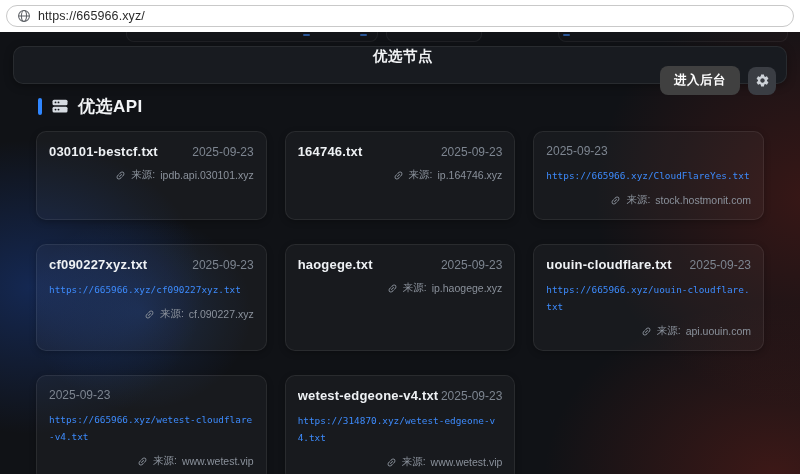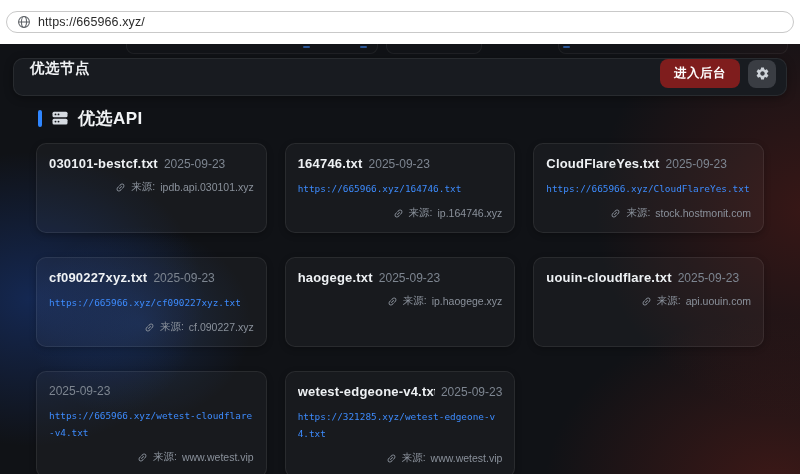--- a/index.html
+++ b/index.html
@@ -4,21 +4,21 @@
 <style>
   * { box-sizing: border-box; margin: 0; padding: 0; }
   html, body { width: 800px; height: 474px; overflow: hidden; }
   body {
     font-family: "Liberation Sans", sans-serif;
     background: #101216;
   }
 
   
   .browser-bar {
-    height: 44px; background: #ffffff;
+    height: 32px; background: #ffffff;
     display: flex; align-items: center; padding: 0 6px;
   }
   .url-pill {
     flex: 1; height: 22px; border: 1px solid #c9c9c9; border-radius: 12px;
     background: #fff; display: flex; align-items: center; gap: 7px; padding: 0 10px;
   }
   .url-text { font-size: 12.5px; color: #2b2b2b; letter-spacing: 0.1px; }
 
   
   .page {
@@ -45,27 +45,27 @@
   .speck { position: absolute; top: 2px; width: 7px; height: 2px; background: rgba(61,139,253,0.55); border-radius: 1px; }
   .speck.k1 { left: 303px; } .speck.k2 { left: 360px; } .speck.k3 { left: 563px; }
 
   
   .header-panel {
     position: relative; margin: 14px 13px 0;
     height: 38px; border-radius: 10px;
     background: #181b20;
     border: 1px solid rgba(255,255,255,0.07);
     box-shadow: 0 2px 8px rgba(0,0,0,0.35);
-    display: flex; align-items: flex-start; padding: 0 10px 0 16px;
+    display: flex; align-items: center; padding: 0 10px 0 16px; flex-direction: column;
   }
   .header-title { color: #f1f3f5; font-size: 14.5px; font-weight: 700; letter-spacing: 0.5px; }
   .header-actions { margin-left: auto; display: flex; align-items: center; gap: 8px; }
   .admin-btn {
     border: none; cursor: pointer;
-    background: #7f1d1d; color: #ffffff;
+    background: #404040; color: #ffffff;
     font-size: 12.5px; font-weight: 600; letter-spacing: 0.5px;
     padding: 6px 14px; border-radius: 8px;
     font-family: "Liberation Sans", sans-serif;
   }
   .gear-btn {
     width: 28px; height: 28px; border: none; cursor: pointer;
     background: #3a3d43; border-radius: 8px;
     display: flex; align-items: center; justify-content: center;
   }
 
@@ -82,21 +82,21 @@
     display: grid; grid-template-columns: repeat(3, 1fr);
     column-gap: 18px; row-gap: 24px;
   }
   .card {
     background: rgba(255,255,255,0.035);
     border: 1px solid rgba(255,255,255,0.075);
     border-radius: 10px;
     padding: 12px 12px;
     box-shadow: 0 2px 6px rgba(0,0,0,0.25);
   }
-  .card-top { display: flex; align-items: baseline; justify-content: flex-start; gap: 6px; }
+  .card-top { display: flex; align-items: baseline; justify-content: space-between; }
   .card-title { color: #eef1f4; font-size: 13px; font-weight: 700; letter-spacing: 0.2px; white-space: nowrap; overflow: hidden; }
   .card-date { color: #7d8590; font-size: 12px; flex-shrink: 0; }
   .card-url {
     display: block; margin-top: 9px;
     font-family: "DejaVu Sans Mono", monospace;
     font-size: 9.4px; line-height: 17px;
     color: #3d8bfd; text-decoration: none;
     word-break: break-all; cursor: pointer;
   }
   .card-source {
@@ -175,34 +175,32 @@
           </span>
           <span>来源:</span>
           <span>ipdb.api.030101.xyz</span>
         </div>
       </div>
       <div class="card">
         <div class="card-top">
           <div class="card-title">164746.txt</div>
           <div class="card-date">2025-09-23</div>
         </div>
-        <a class="card-url">https://665966.xyz/164746.txt</a>
         <div class="card-source">
           <span style="display:flex;transform:rotate(-45deg)">
             <svg width="11" height="11" viewBox="0 0 24 24" fill="#8a919b">
               <path d="M3.9,12c0-1.71,1.39-3.1,3.1-3.1h4V7H7c-2.76,0-5,2.24-5,5s2.24,5,5,5h4v-1.9H7C5.29,15.1,3.9,13.71,3.9,12z M8,13h8v-2H8V13z M17,7h-4v1.9h4c1.71,0,3.1,1.39,3.1,3.1s-1.39,3.1-3.1,3.1h-4V17h4c2.76,0,5-2.24,5-5S19.76,7,17,7z"></path>
             </svg>
           </span>
           <span>来源:</span>
           <span>ip.164746.xyz</span>
         </div>
       </div>
       <div class="card">
         <div class="card-top">
-          <div class="card-title">CloudFlareYes.txt</div>
           <div class="card-date">2025-09-23</div>
         </div>
         <a class="card-url">https://665966.xyz/CloudFlareYes.txt</a>
         <div class="card-source">
           <span style="display:flex;transform:rotate(-45deg)">
             <svg width="11" height="11" viewBox="0 0 24 24" fill="#8a919b">
               <path d="M3.9,12c0-1.71,1.39-3.1,3.1-3.1h4V7H7c-2.76,0-5,2.24-5,5s2.24,5,5,5h4v-1.9H7C5.29,15.1,3.9,13.71,3.9,12z M8,13h8v-2H8V13z M17,7h-4v1.9h4c1.71,0,3.1,1.39,3.1,3.1s-1.39,3.1-3.1,3.1h-4V17h4c2.76,0,5-2.24,5-5S19.76,7,17,7z"></path>
             </svg>
           </span>
           <span>来源:</span>
@@ -238,20 +236,21 @@
           </span>
           <span>来源:</span>
           <span>ip.haogege.xyz</span>
         </div>
       </div>
       <div class="card">
         <div class="card-top">
           <div class="card-title">uouin-cloudflare.txt</div>
           <div class="card-date">2025-09-23</div>
         </div>
+        <a class="card-url">https://665966.xyz/uouin-cloudflare.txt</a>
         <div class="card-source">
           <span style="display:flex;transform:rotate(-45deg)">
             <svg width="11" height="11" viewBox="0 0 24 24" fill="#8a919b">
               <path d="M3.9,12c0-1.71,1.39-3.1,3.1-3.1h4V7H7c-2.76,0-5,2.24-5,5s2.24,5,5,5h4v-1.9H7C5.29,15.1,3.9,13.71,3.9,12z M8,13h8v-2H8V13z M17,7h-4v1.9h4c1.71,0,3.1,1.39,3.1,3.1s-1.39,3.1-3.1,3.1h-4V17h4c2.76,0,5-2.24,5-5S19.76,7,17,7z"></path>
             </svg>
           </span>
           <span>来源:</span>
           <span>api.uouin.com</span>
         </div>
       </div>
@@ -268,21 +267,21 @@
           </span>
           <span>来源:</span>
           <span>www.wetest.vip</span>
         </div>
       </div>
       <div class="card">
         <div class="card-top">
           <div class="card-title">wetest-edgeone-v4.txt</div>
           <div class="card-date">2025-09-23</div>
         </div>
-        <a class="card-url">https://321285.xyz/wetest-edgeone-v4.txt</a>
+        <a class="card-url">https://314870.xyz/wetest-edgeone-v4.txt</a>
         <div class="card-source">
           <span style="display:flex;transform:rotate(-45deg)">
             <svg width="11" height="11" viewBox="0 0 24 24" fill="#8a919b">
               <path d="M3.9,12c0-1.71,1.39-3.1,3.1-3.1h4V7H7c-2.76,0-5,2.24-5,5s2.24,5,5,5h4v-1.9H7C5.29,15.1,3.9,13.71,3.9,12z M8,13h8v-2H8V13z M17,7h-4v1.9h4c1.71,0,3.1,1.39,3.1,3.1s-1.39,3.1-3.1,3.1h-4V17h4c2.76,0,5-2.24,5-5S19.76,7,17,7z"></path>
             </svg>
           </span>
           <span>来源:</span>
           <span>www.wetest.vip</span>
         </div>
       </div>

